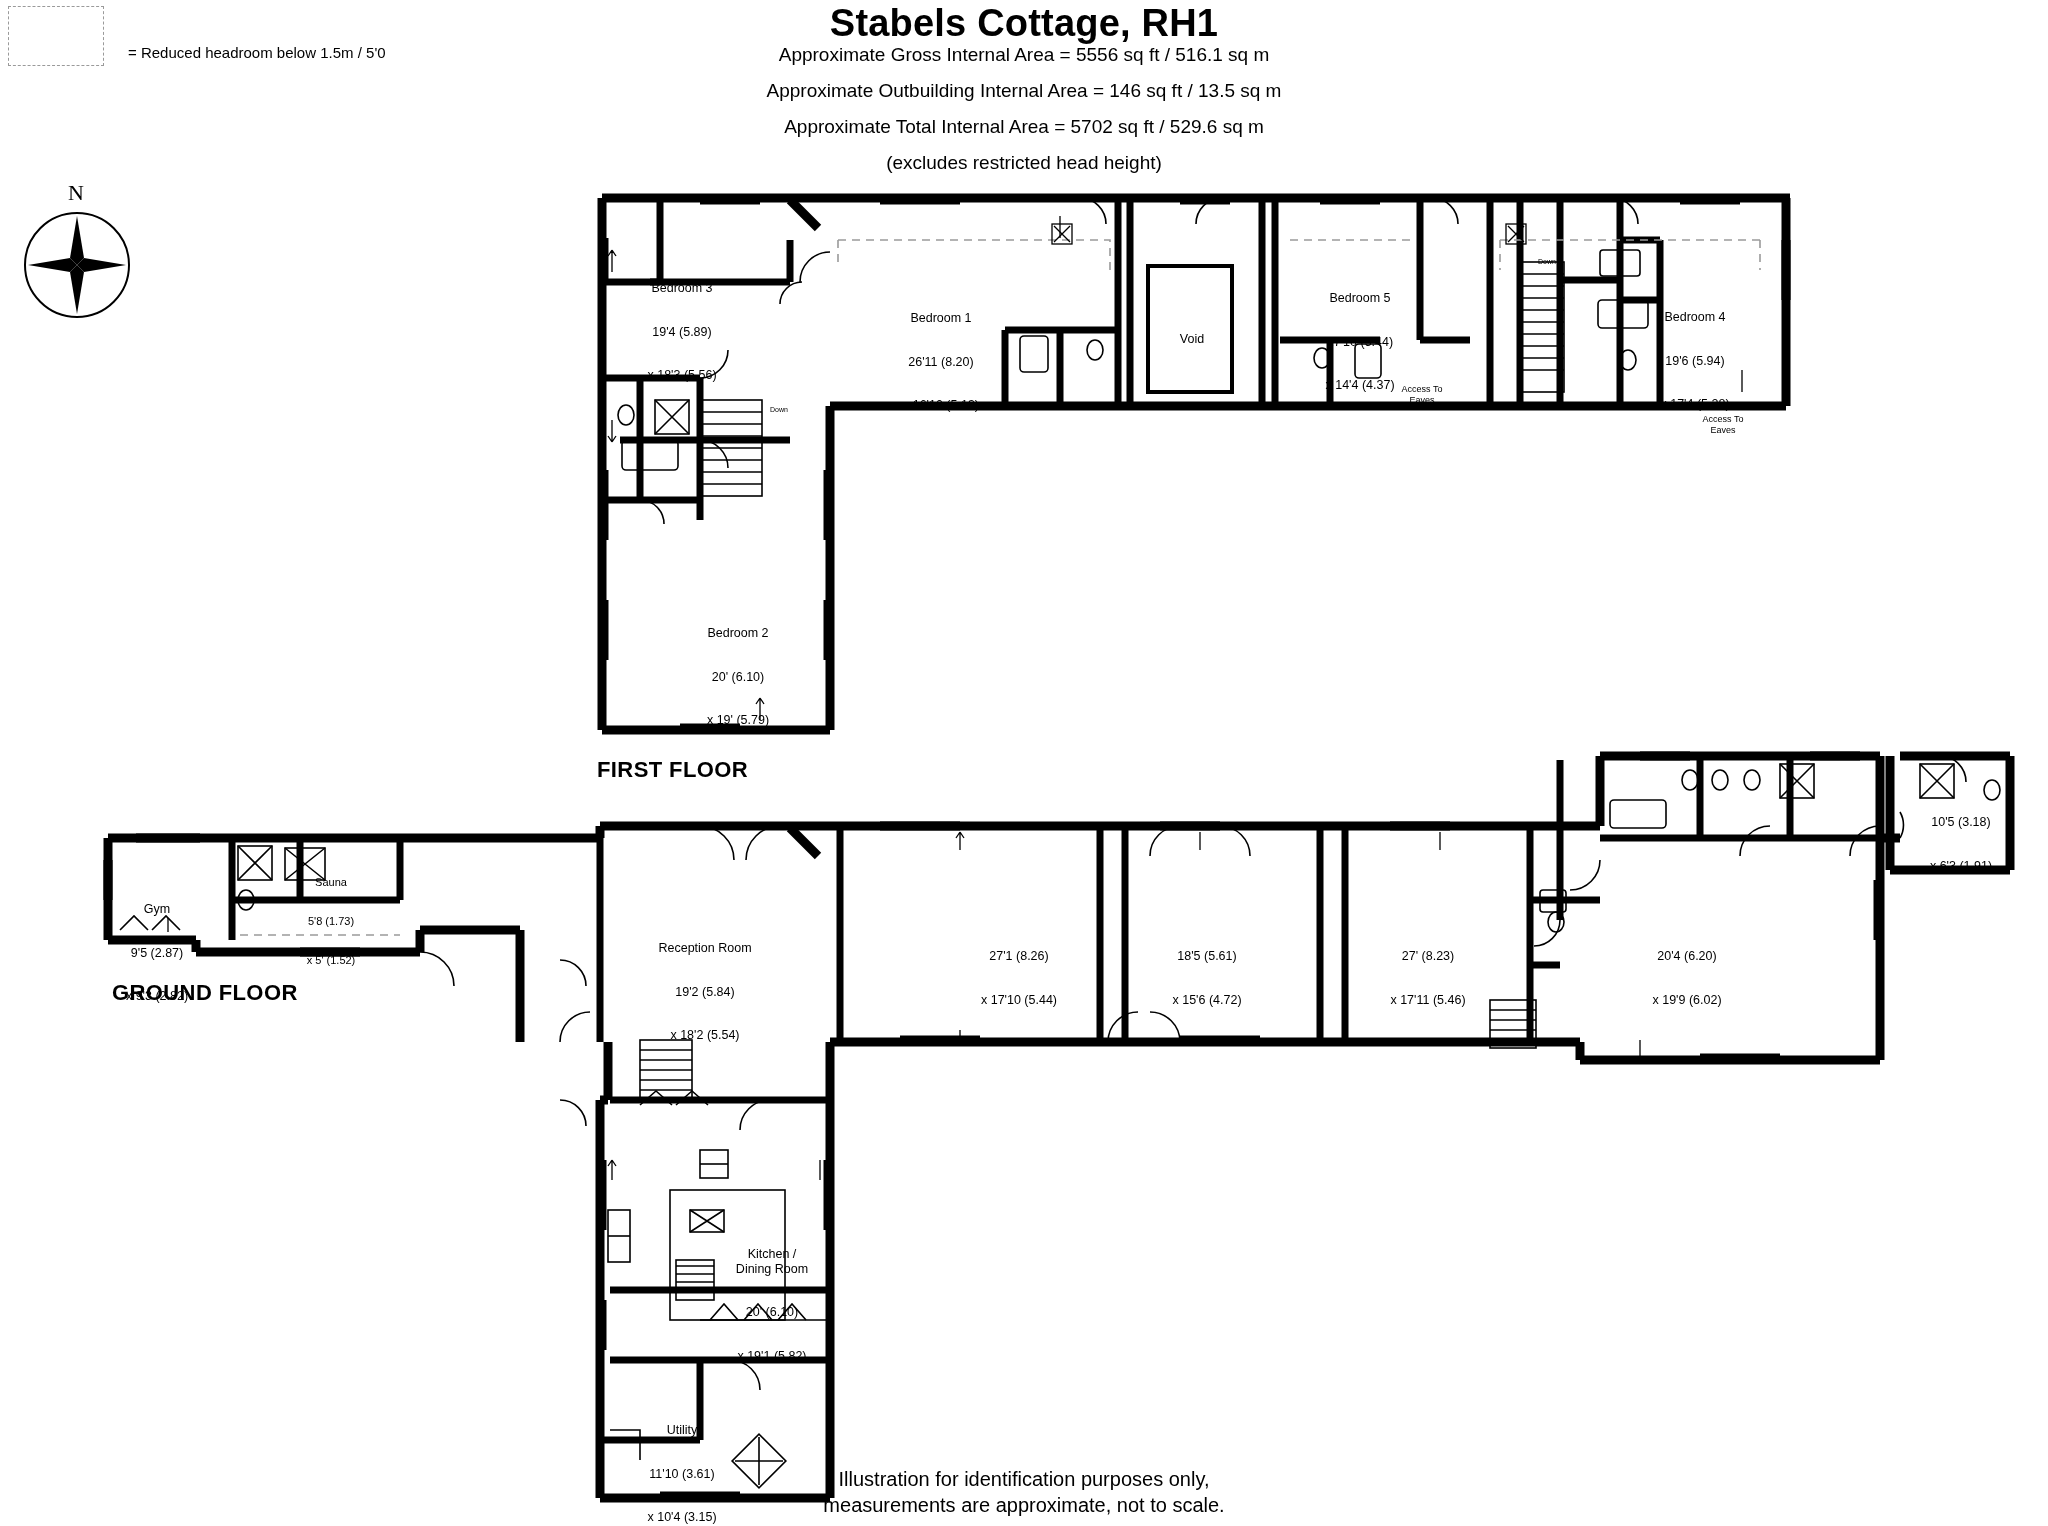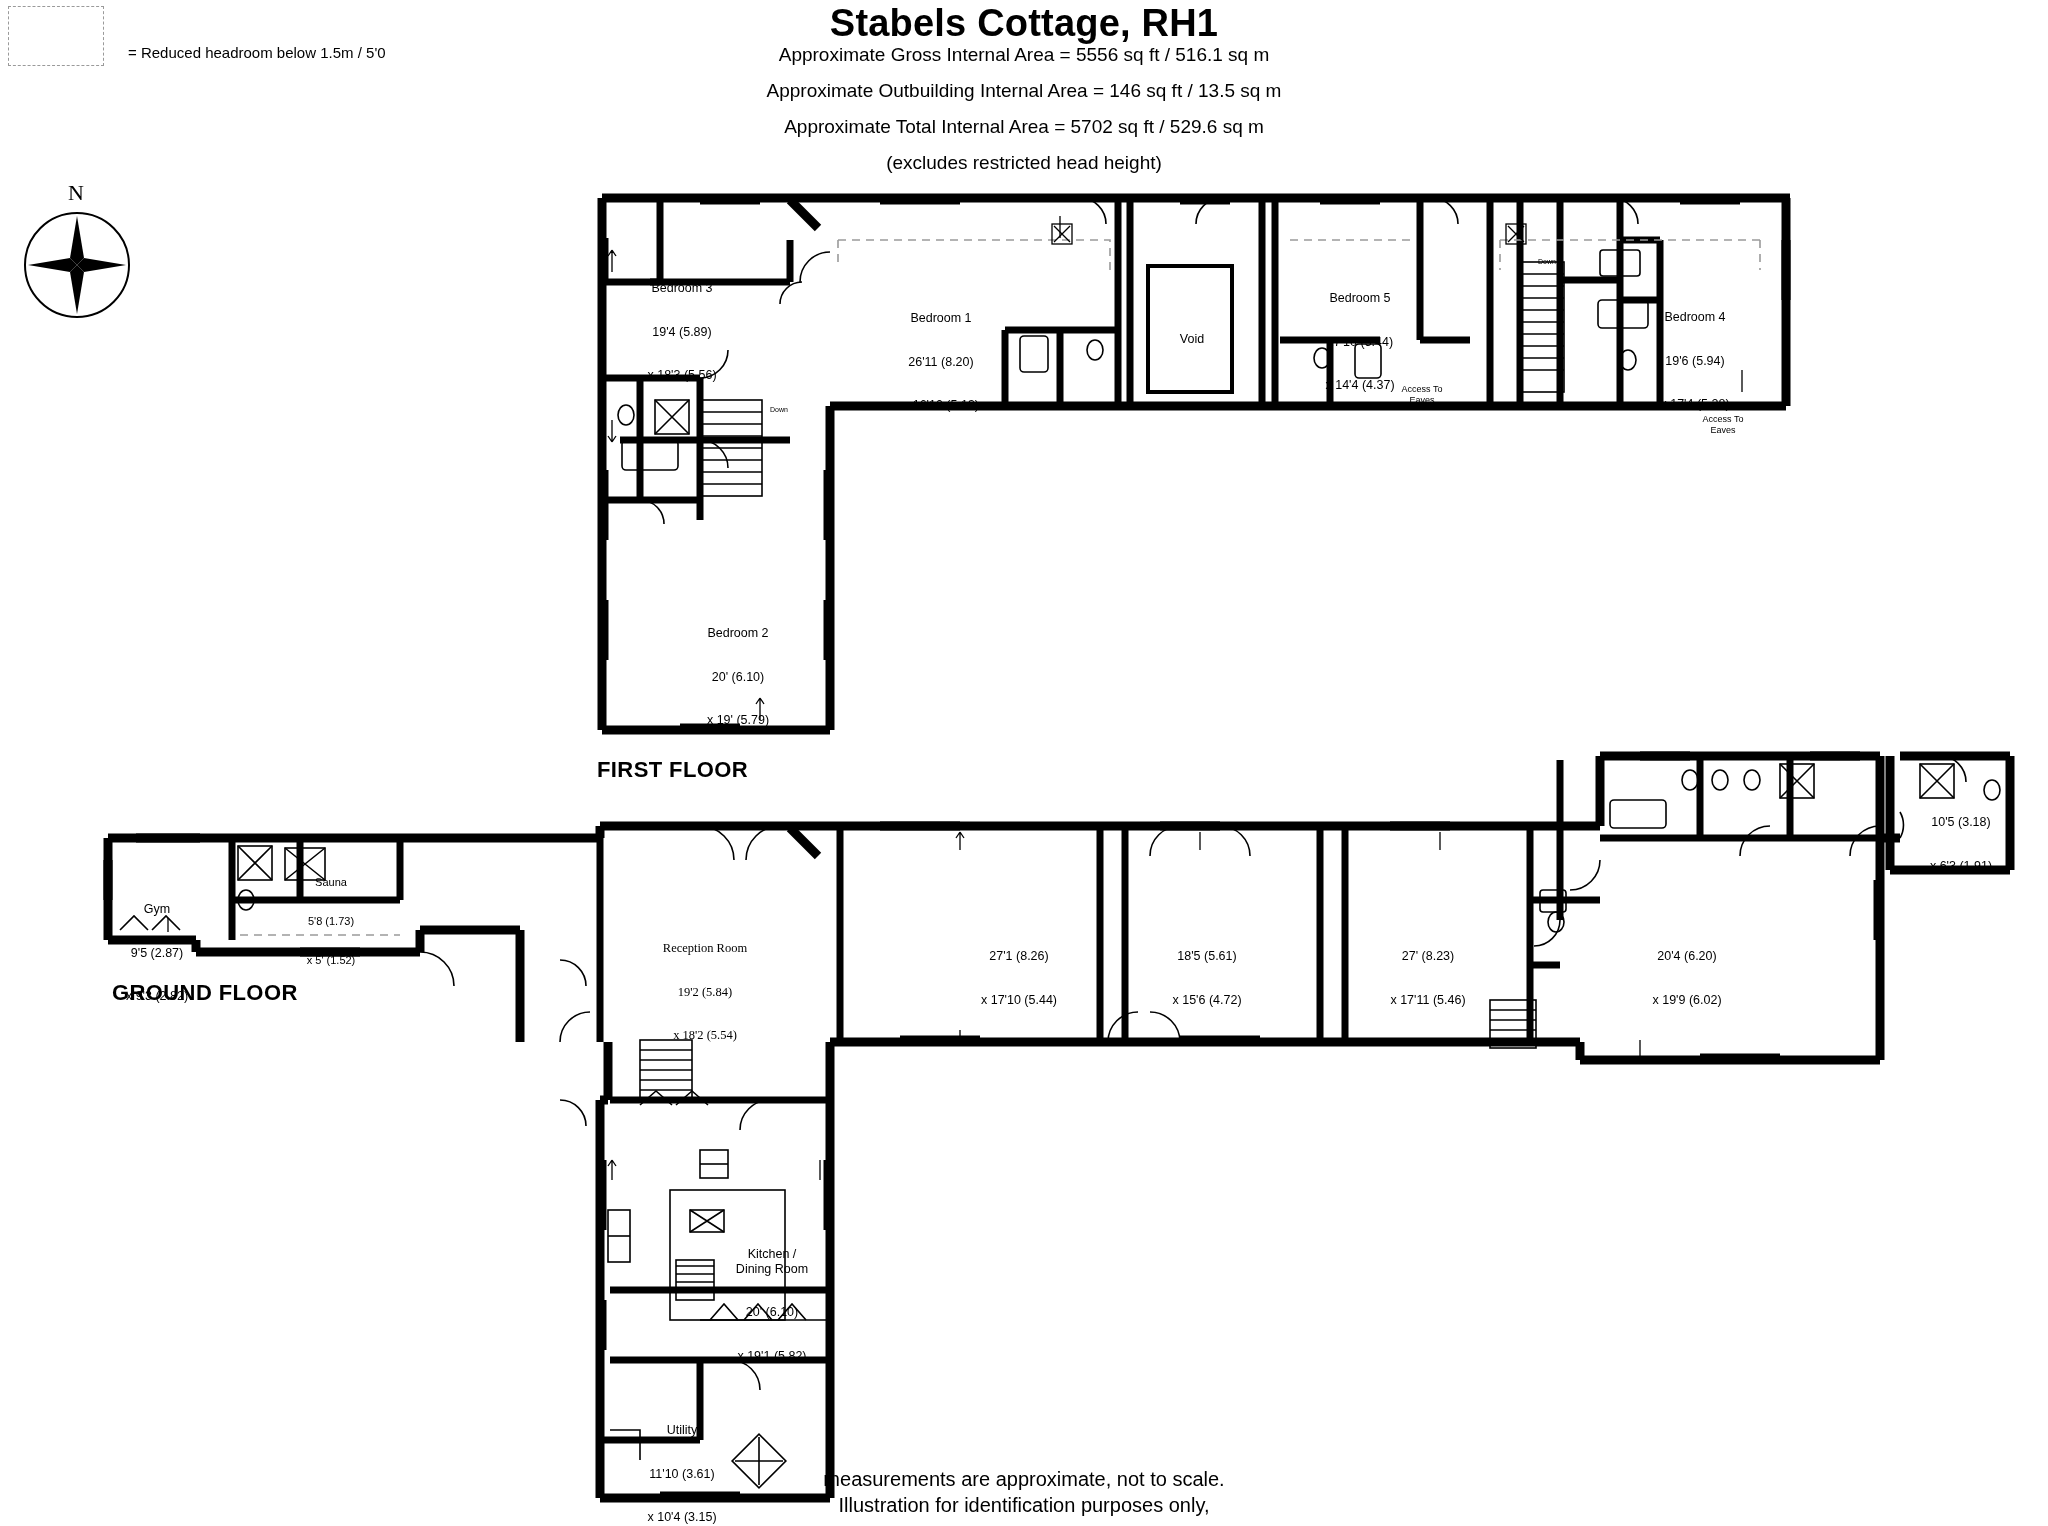--- a/index.html
+++ b/index.html
@@ -518,21 +518,21 @@
     <span class="d1">9'5 (2.87)</span>
     <span class="d2">x 9'3 (2.82)</span>
   </div>
 
   <div class="room-label" style="left:331px; top:850px; font-size:11px; line-height:13px;">
     <span class="nm">Sauna</span>
     <span class="d1">5'8 (1.73)</span>
     <span class="d2">x 5' (1.52)</span>
   </div>
 
-  <div class="room-label" style="left:705px; top:912px;font-family:Liberation Serif, serif;">
+  <div class="room-label" style="left:705px; top:912px;">
     <span class="nm">Reception Room</span>
     <span class="d1">19'2 (5.84)</span>
     <span class="d2">x 18'2 (5.54)</span>
   </div>
 
   <div class="room-label" style="left:1019px; top:920px;">
     <span class="d1">27'1 (8.26)</span>
     <span class="d2">x 17'10 (5.44)</span>
   </div>
 
@@ -563,17 +563,17 @@
     <span class="d2">x 19'1 (5.82)</span>
   </div>
 
   <div class="room-label" style="left:682px; top:1394px;">
     <span class="nm">Utility</span>
     <span class="d1">11'10 (3.61)</span>
     <span class="d2">x 10'4 (3.15)</span>
   </div>
 
   <div class="footer">
+    <div>Illustration for identification purposes only,</div>
     <div>measurements are approximate, not to scale.</div>
-    <div>Illustration for identification purposes only,</div>
   </div>
 
 </div>
 
 </body></html>

